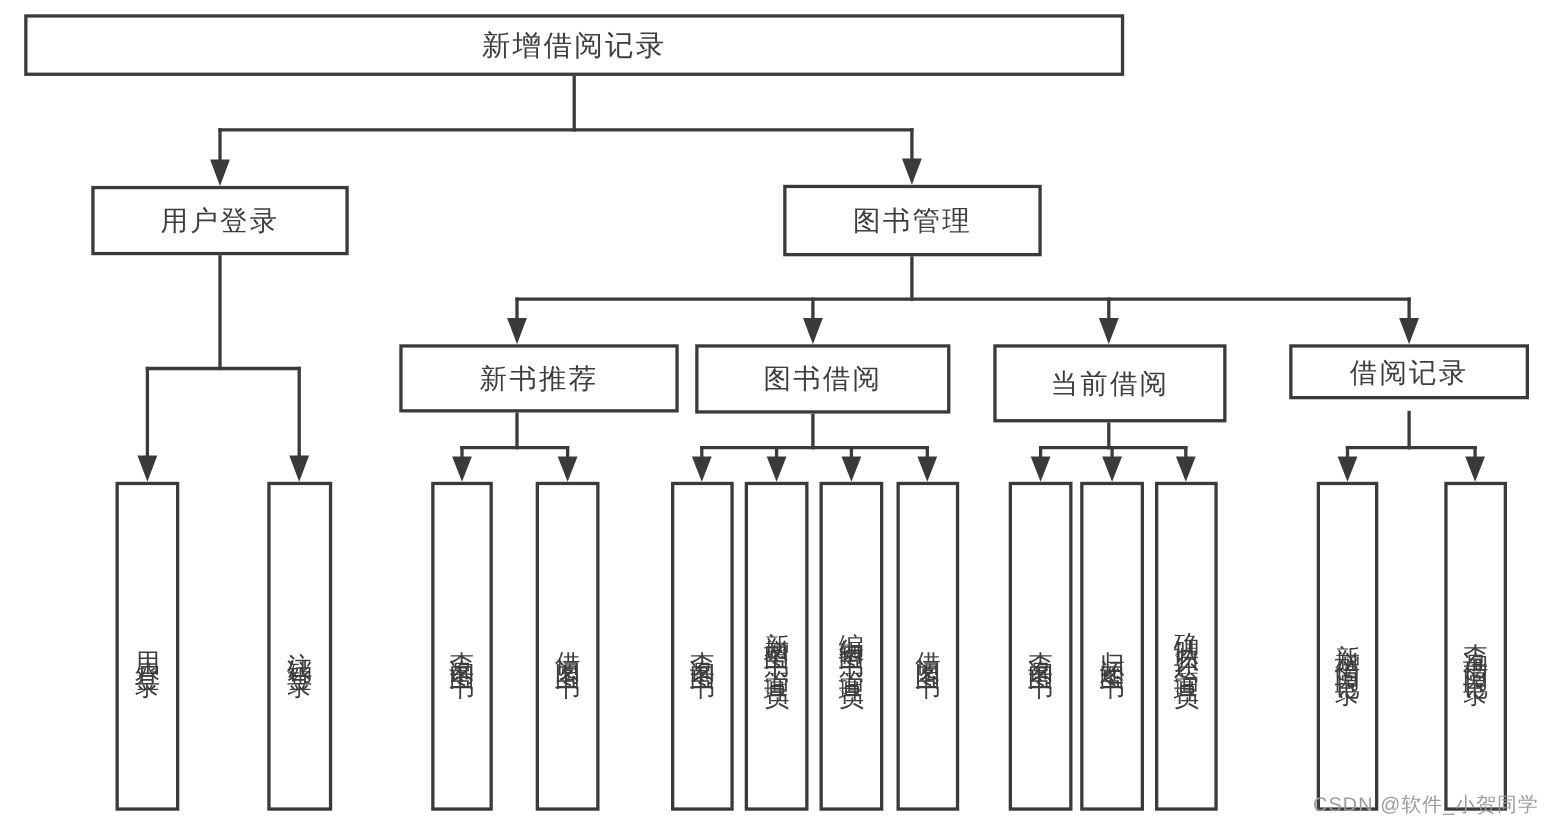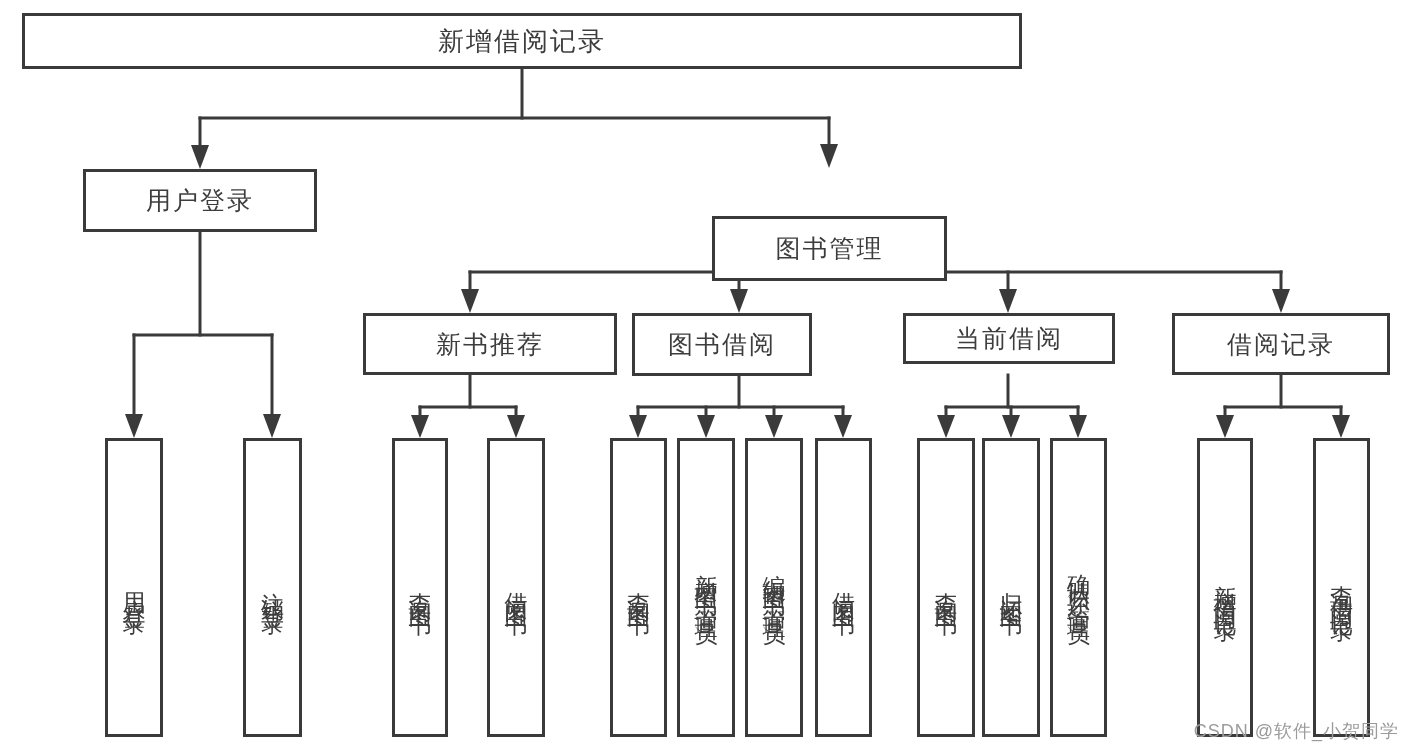--- a/index.html
+++ b/index.html
@@ -127,34 +127,34 @@
     </g>
   </svg>
 
   <div class="box h-box root" style="left:22px;top:13px;width:1000px;height:56px;">
     <span>新增借阅记录</span>
   </div>
 
   <div class="box h-box" style="left:83px;top:169px;width:234px;height:63px;">
     <span>用户登录</span>
   </div>
-  <div class="box h-box" style="left:712px;top:168px;width:235px;height:65px;margin-top:48px;">
+  <div class="box h-box" style="left:712px;top:168px;width:235px;height:65px;">
     <span>图书管理</span>
   </div>
 
   <div class="box h-box" style="left:363px;top:313px;width:254px;height:62px;">
     <span>新书推荐</span>
   </div>
-  <div class="box h-box" style="left:632px;top:313px;width:180px;height:63px;">
+  <div class="box h-box" style="left:632px;top:313px;width:232px;height:63px;">
     <span>图书借阅</span>
   </div>
-  <div class="box h-box" style="left:903px;top:313px;width:212px;height:51px;">
+  <div class="box h-box" style="left:903px;top:313px;width:212px;height:71px;">
     <span>当前借阅</span>
   </div>
-  <div class="box h-box" style="left:1172px;top:313px;width:218px;height:62px;">
+  <div class="box h-box" style="left:1172px;top:313px;width:218px;height:50px;">
     <span>借阅记录</span>
   </div>
 
   <div class="box v-box" style="left:105px;top:438px;width:58px;height:299px;">
     <span class="v-label">用户登录</span>
   </div>
   <div class="box v-box" style="left:243px;top:438px;width:59px;height:299px;">
     <span class="v-label">注销登录</span>
   </div>
 

